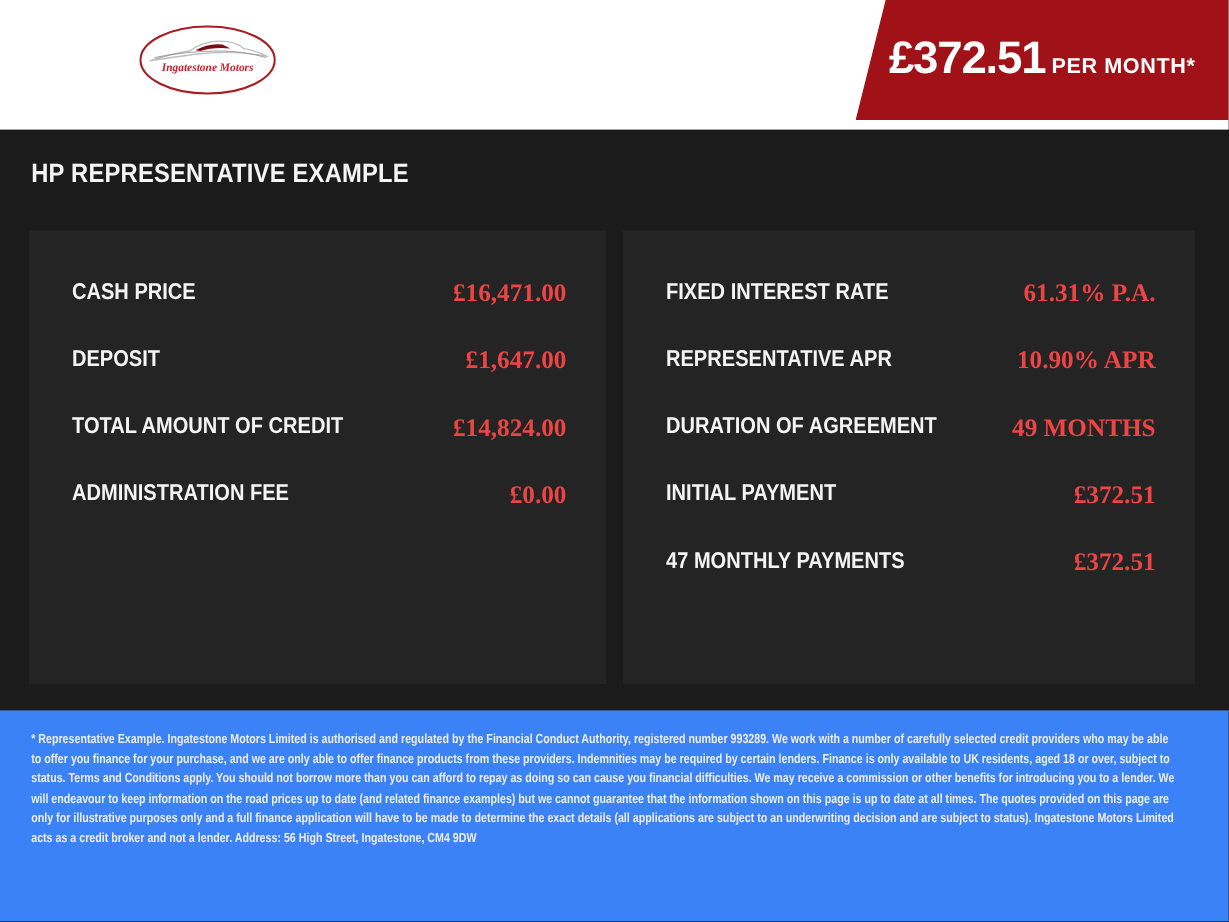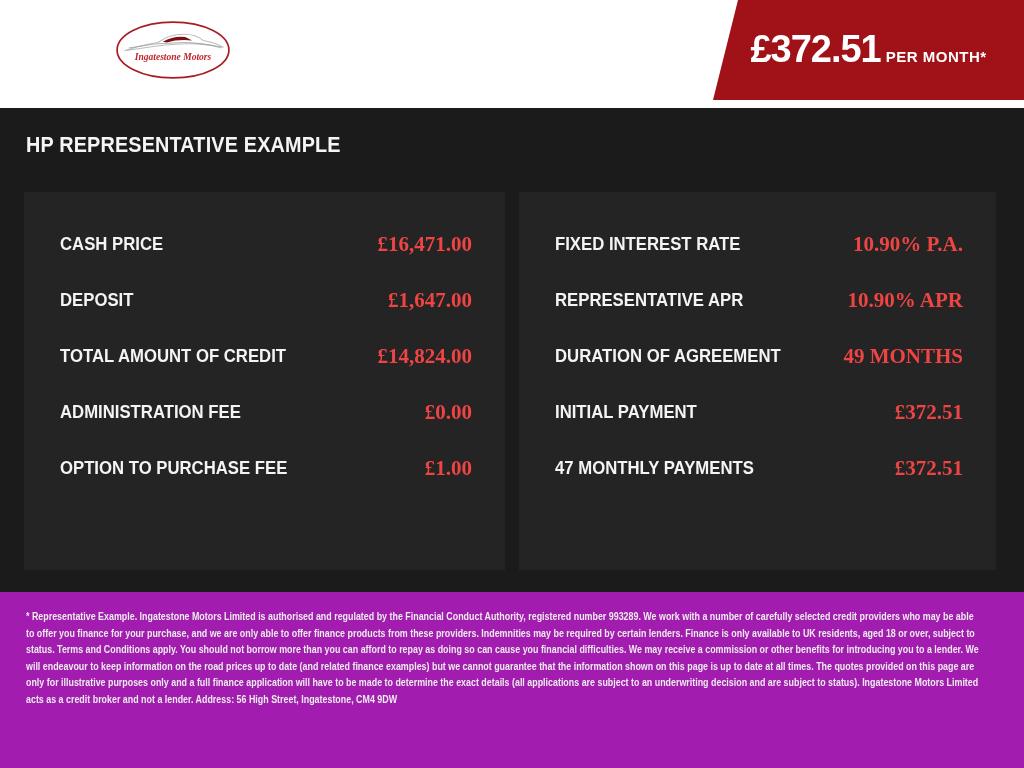--- a/index.html
+++ b/index.html
@@ -24,21 +24,21 @@
     background:#a11218;
     clip-path:polygon(25px 0,100% 0,100% 100%,0 100%);
     display:flex;align-items:baseline;justify-content:center;
     padding-top:30px;box-sizing:border-box;
   }
   .banner .price{
     color:#fff;font-weight:bold;font-size:38px;letter-spacing:-1px;
     line-height:1;
   }
   .banner .suffix{
-    color:#fff;font-weight:bold;font-size:15px;letter-spacing:.5px;
+    color:#fff;font-weight:bold;font-size:18px;letter-spacing:.5px;
     margin-left:5px;line-height:1;
   }
 
   
   .page-title{
     position:absolute;left:26px;top:132px;margin:0;
     color:#f5f5f5;font-size:22px;font-weight:bold;letter-spacing:.2px;
     transform:scaleX(.9);transform-origin:0 0;white-space:nowrap;
   }
 
@@ -58,21 +58,21 @@
     transform:scaleX(.88);transform-origin:left center;
   }
   .frow .val{
     font-family:"Liberation Serif",serif;
     color:#ef4444;font-size:21px;font-weight:bold;white-space:nowrap;
   }
 
   
   .footer{
     position:absolute;left:0;top:592px;width:1024px;height:176px;
-    background:#a21caf;
+    background:#3b82f6;
   }
   .footer p{
     position:absolute;left:26px;top:16px;width:1185px;margin:0;
     transform:scaleX(.808);transform-origin:0 0;
     color:#ededed;font-size:11px;font-weight:bold;line-height:16.6px;
   }
 </style>
 </head>
 <body>
 
@@ -110,30 +110,26 @@
       <span class="val">£1,647.00</span>
     </div>
     <div class="frow">
       <span class="lbl">TOTAL AMOUNT OF CREDIT</span>
       <span class="val">£14,824.00</span>
     </div>
     <div class="frow">
       <span class="lbl">ADMINISTRATION FEE</span>
       <span class="val">£0.00</span>
     </div>
-    <div class="frow">
-      <span class="lbl">OPTION TO PURCHASE FEE</span>
-      <span class="val">£1.00</span>
-    </div>
   </section>
 
   <section class="panel right">
     <div class="frow">
       <span class="lbl">FIXED INTEREST RATE</span>
-      <span class="val">10.90% P.A.</span>
+      <span class="val">61.31% P.A.</span>
     </div>
     <div class="frow">
       <span class="lbl">REPRESENTATIVE APR</span>
       <span class="val">10.90% APR</span>
     </div>
     <div class="frow">
       <span class="lbl">DURATION OF AGREEMENT</span>
       <span class="val">49 MONTHS</span>
     </div>
     <div class="frow">

